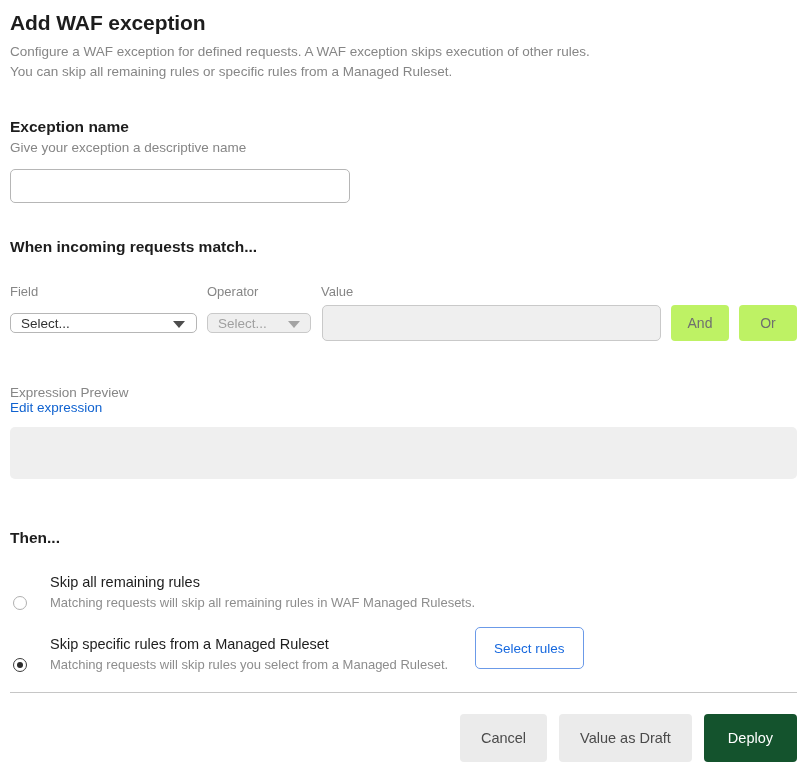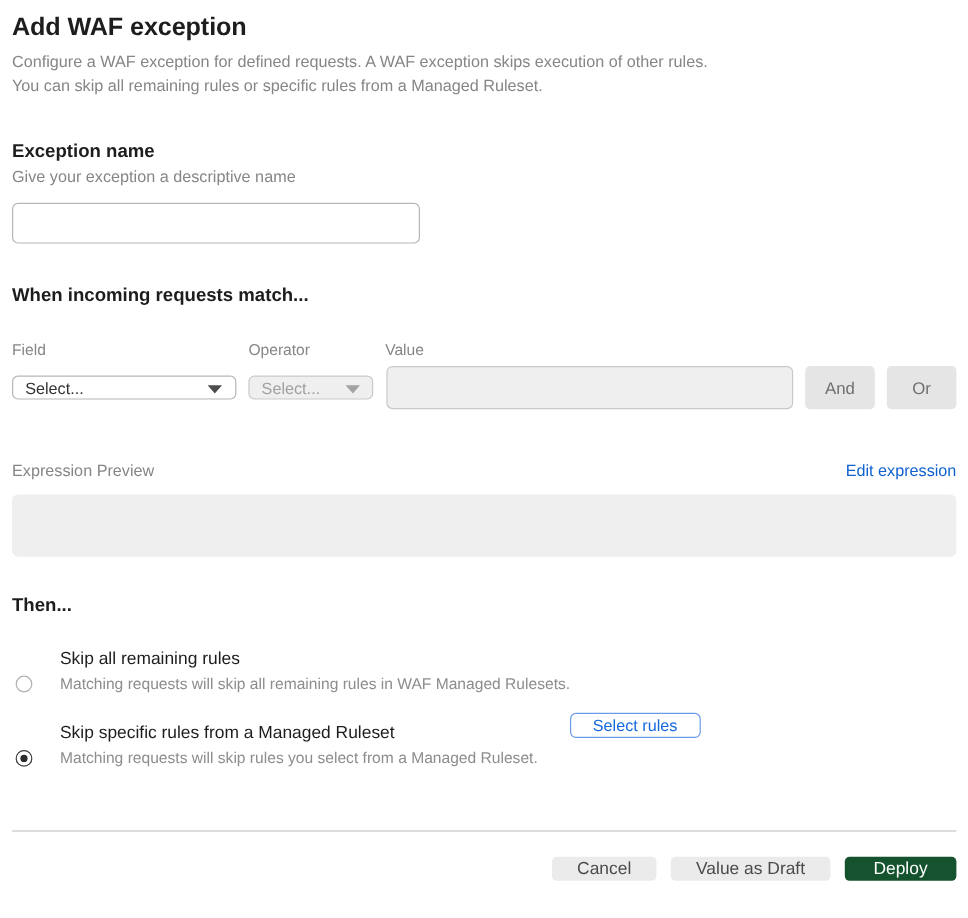--- a/index.html
+++ b/index.html
@@ -126,33 +126,34 @@
     color: #313131;
     outline: none;
   }
 
   .logic-btn {
     height: 36px;
     min-width: 58px;
     margin-left: 10px;
     border: none;
     border-radius: 4px;
-    background: #e5e5e5;
+    background: #bef264;
     color: #6f6f6f;
     font-family: "Liberation Sans", sans-serif;
     font-size: 14px;
     cursor: pointer;
   }
 
   
   .block-expression { margin-top: 44px; }
   .expr-head {
     display: flex;
     justify-content: space-between;
     align-items: baseline;
+    flex-direction: column;
   }
   .expr-label { font-size: 13.5px; color: #868686; }
   .expr-link {
     font-size: 13.5px;
     color: #0f62d0;
     text-decoration: none;
     cursor: pointer;
   }
   .expr-box {
     margin-top: 12px;
@@ -160,21 +161,21 @@
     background: #efefef;
     border-radius: 5px;
     font-size: 13.5px;
     color: #313131;
     padding: 8px 10px;
     font-family: "Liberation Mono", monospace;
     white-space: pre-wrap;
   }
 
   
-  .block-then { margin-top: 32px; }
+  .block-then { margin-top: 50px; }
   .radio-list { margin-top: 27px; }
   .radio-row {
     display: flex;
     align-items: flex-end;
     position: relative;
   }
   .radio-row + .radio-row { margin-top: 26px; }
   .radio {
     width: 14px; height: 14px;
     border-radius: 50%;
@@ -202,21 +203,21 @@
   }
   .radio-desc {
     font-size: 13px;
     color: #8d8d8d;
     margin-top: 5px;
   }
   .select-rules-btn {
     position: absolute;
     left: 465px;
     top: -9px;
-    height: 21px;
+    height: 42px;
     padding: 0 18px;
     background: #ffffff;
     border: 1px solid #6b9ae8;
     border-radius: 5px;
     color: #1668de;
     font-family: "Liberation Sans", sans-serif;
     font-size: 13.5px;
     cursor: pointer;
   }
 
@@ -230,21 +231,21 @@
     background: #c6c6c6;
   }
   .footer {
     position: absolute;
     right: 10px;
     top: 714px;
     display: flex;
     gap: 12px;
   }
   .btn {
-    height: 20px;
+    height: 48px;
     border: none;
     border-radius: 4px;
     font-family: "Liberation Sans", sans-serif;
     font-size: 14.5px;
     cursor: pointer;
   }
   .btn-grey {
     background: #ebebeb;
     color: #4b4b4b;
     padding: 0 21px;

